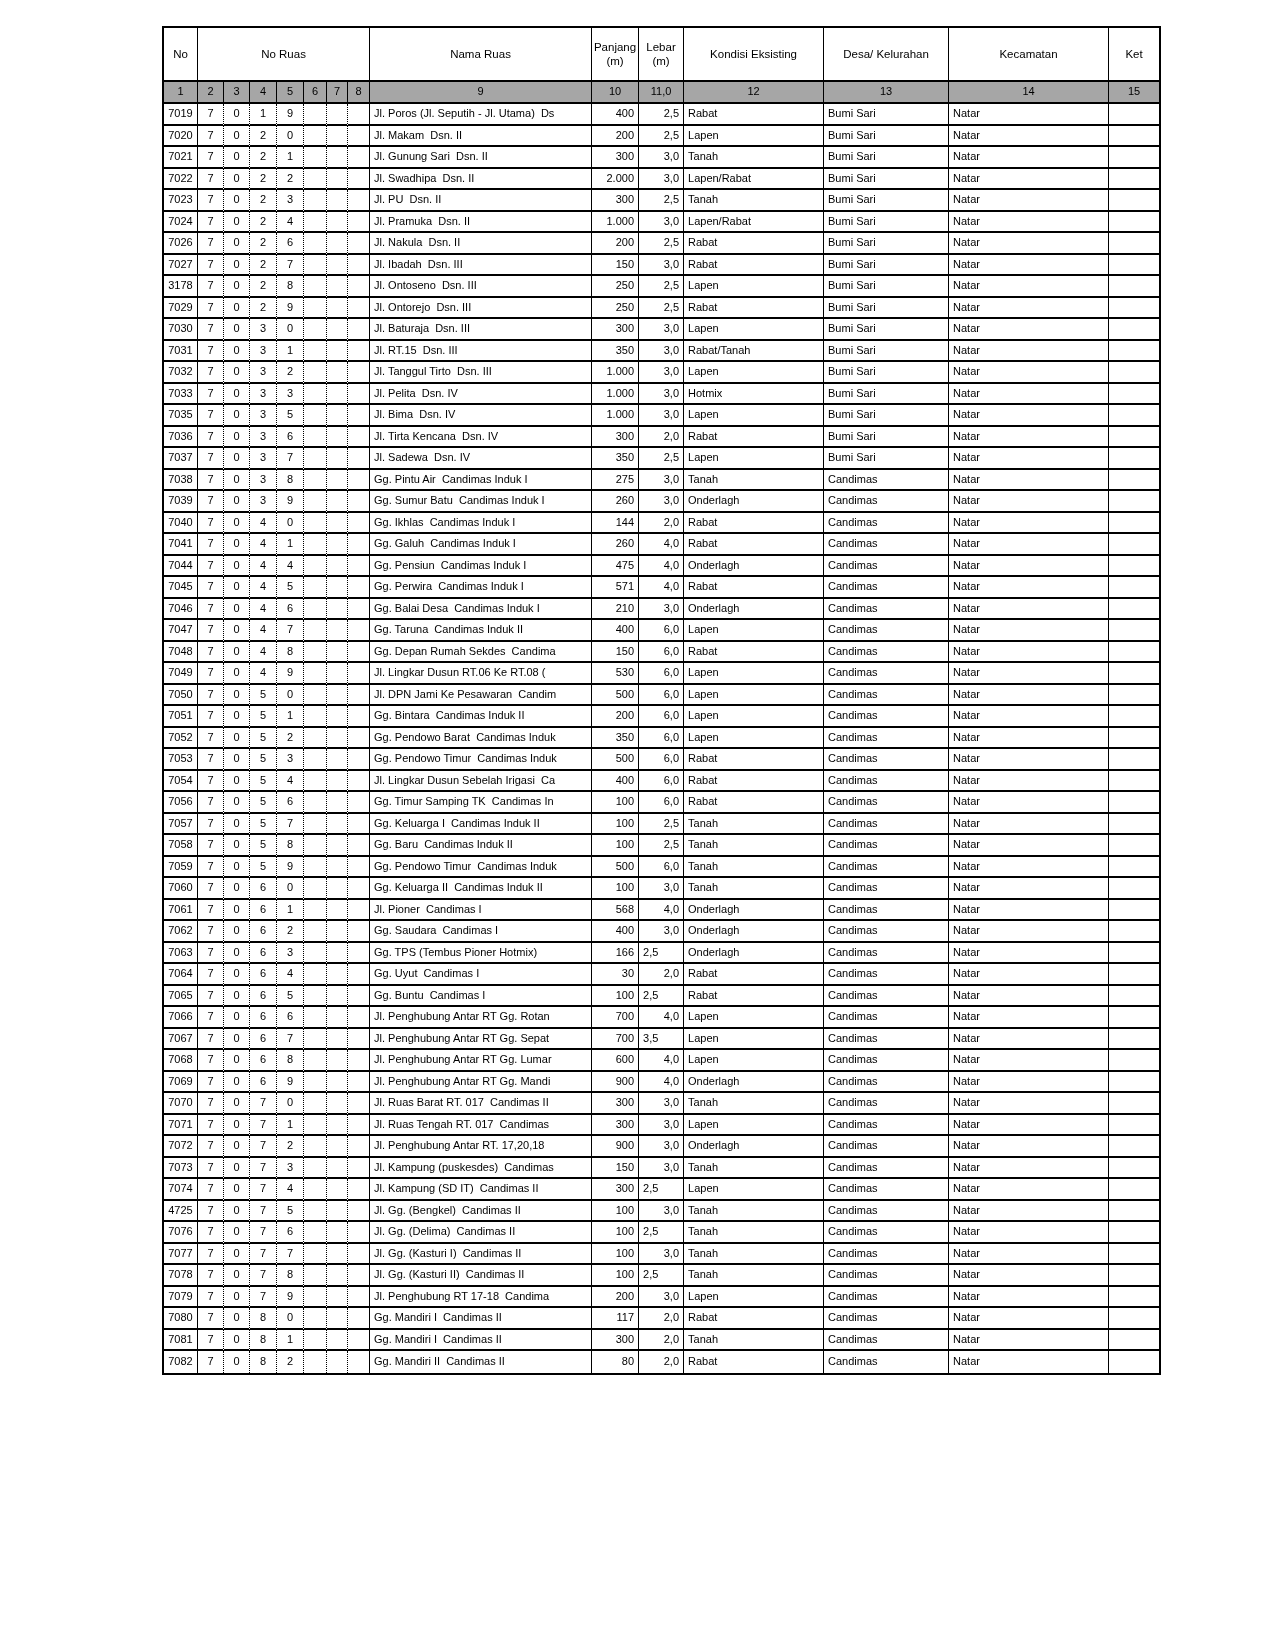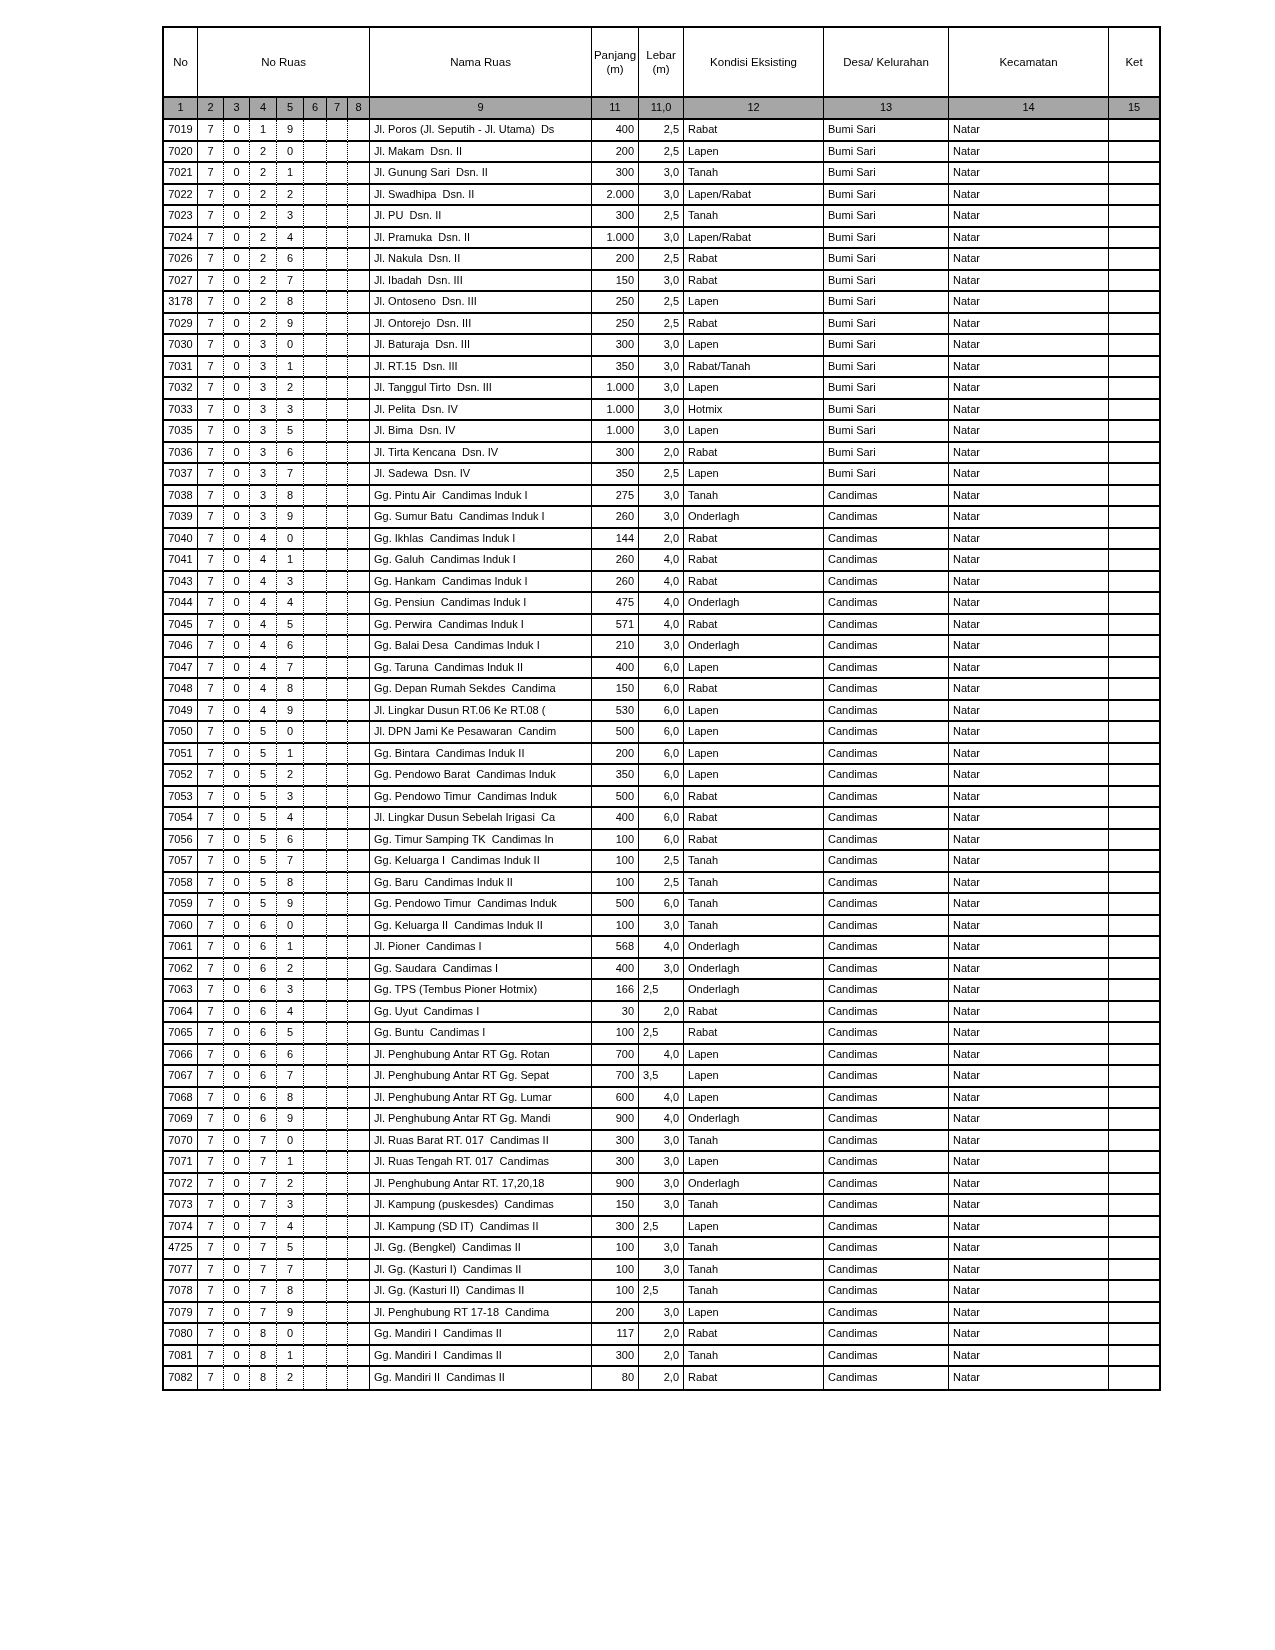--- a/index.html
+++ b/index.html
@@ -34,21 +34,21 @@
   thead th {
     background: #ffffff;
     font-weight: normal;
     font-size: 11.5px;
     text-align: center;
     border-right: 1px solid #000;
     border-bottom: 2px solid #000;
     white-space: normal;
     line-height: 1.25;
   }
-  tr.head-row { height: 70px; border-radius: 17px; }
+  tr.head-row { height: 54px; border-radius: 17px; }
   tr.num-row  { height: 22px; }
   tr.num-row th {
     background: #a6a6a6;
     font-size: 11px;
   }
   thead th.h-last, tbody td.c-ket { border-right: none; }
   tbody td {
     font-size: 11px;
     border-right: 1px solid #000;
     border-bottom: 2px solid #000;
@@ -102,21 +102,21 @@
     <tr class="num-row">
       <th>1</th>
       <th>2</th>
       <th>3</th>
       <th>4</th>
       <th>5</th>
       <th>6</th>
       <th>7</th>
       <th>8</th>
       <th>9</th>
-      <th>11</th>
+      <th>10</th>
       <th>11,0</th>
       <th>12</th>
       <th>13</th>
       <th>14</th>
       <th class="h-last">15</th>
     </tr>
   </thead>
   <tbody>
       <tr>
         <td class="c-no">7019</td>
@@ -469,37 +469,20 @@
         <td class="c-sub last"></td>
         <td class="c-nama">Gg. Galuh  Candimas Induk I</td>
         <td class="c-num">260</td>
         <td class="c-num">4,0</td>
         <td class="c-txt">Rabat</td>
         <td class="c-txt">Candimas</td>
         <td class="c-txt">Natar</td>
         <td class="c-ket"></td>
       </tr>
       <tr>
-        <td class="c-no">7043</td>
-        <td class="c-sub">7</td>
-        <td class="c-sub">0</td>
-        <td class="c-sub">4</td>
-        <td class="c-sub">3</td>
-        <td class="c-sub"></td>
-        <td class="c-sub"></td>
-        <td class="c-sub last"></td>
-        <td class="c-nama">Gg. Hankam  Candimas Induk I</td>
-        <td class="c-num">260</td>
-        <td class="c-num">4,0</td>
-        <td class="c-txt">Rabat</td>
-        <td class="c-txt">Candimas</td>
-        <td class="c-txt">Natar</td>
-        <td class="c-ket"></td>
-      </tr>
-      <tr>
         <td class="c-no">7044</td>
         <td class="c-sub">7</td>
         <td class="c-sub">0</td>
         <td class="c-sub">4</td>
         <td class="c-sub">4</td>
         <td class="c-sub"></td>
         <td class="c-sub"></td>
         <td class="c-sub last"></td>
         <td class="c-nama">Gg. Pensiun  Candimas Induk I</td>
         <td class="c-num">475</td>
@@ -1013,20 +996,37 @@
         <td class="c-sub last"></td>
         <td class="c-nama">Jl. Gg. (Bengkel)  Candimas II</td>
         <td class="c-num">100</td>
         <td class="c-num">3,0</td>
         <td class="c-txt">Tanah</td>
         <td class="c-txt">Candimas</td>
         <td class="c-txt">Natar</td>
         <td class="c-ket"></td>
       </tr>
       <tr>
+        <td class="c-no">7076</td>
+        <td class="c-sub">7</td>
+        <td class="c-sub">0</td>
+        <td class="c-sub">7</td>
+        <td class="c-sub">6</td>
+        <td class="c-sub"></td>
+        <td class="c-sub"></td>
+        <td class="c-sub last"></td>
+        <td class="c-nama">Jl. Gg. (Delima)  Candimas II</td>
+        <td class="c-num">100</td>
+        <td class="c-num c-left">2,5</td>
+        <td class="c-txt">Tanah</td>
+        <td class="c-txt">Candimas</td>
+        <td class="c-txt">Natar</td>
+        <td class="c-ket"></td>
+      </tr>
+      <tr>
         <td class="c-no">7077</td>
         <td class="c-sub">7</td>
         <td class="c-sub">0</td>
         <td class="c-sub">7</td>
         <td class="c-sub">7</td>
         <td class="c-sub"></td>
         <td class="c-sub"></td>
         <td class="c-sub last"></td>
         <td class="c-nama">Jl. Gg. (Kasturi I)  Candimas II</td>
         <td class="c-num">100</td>

